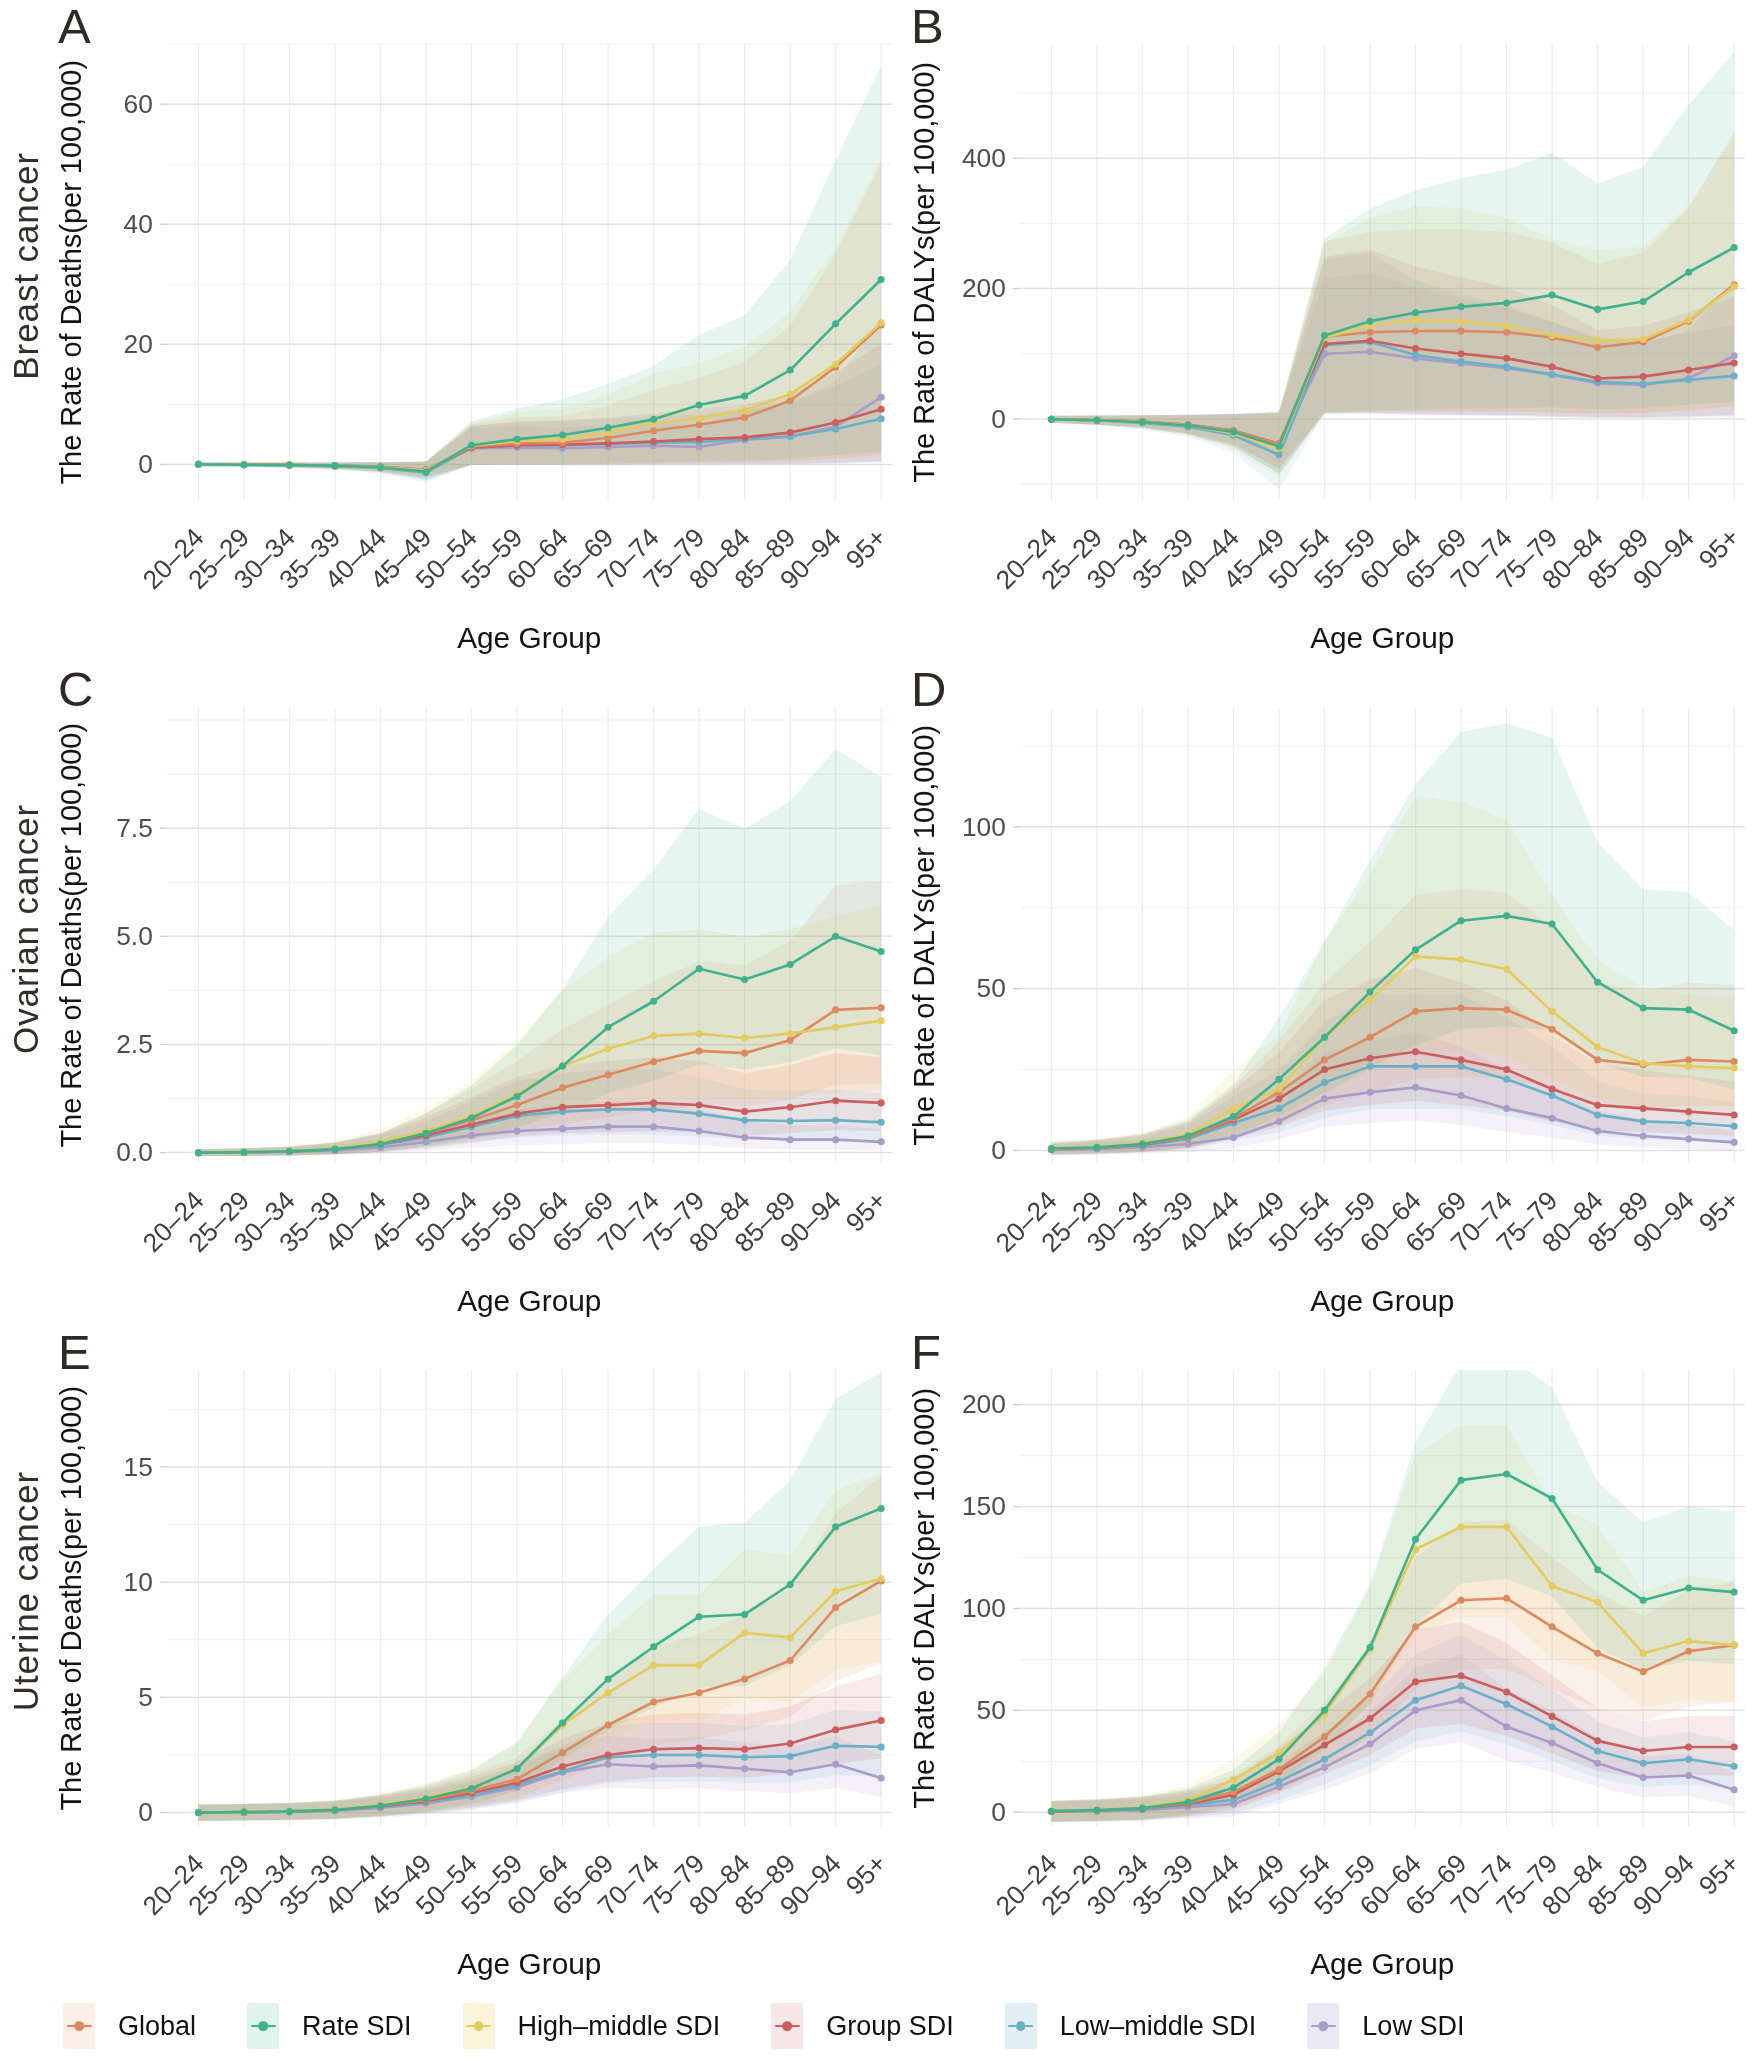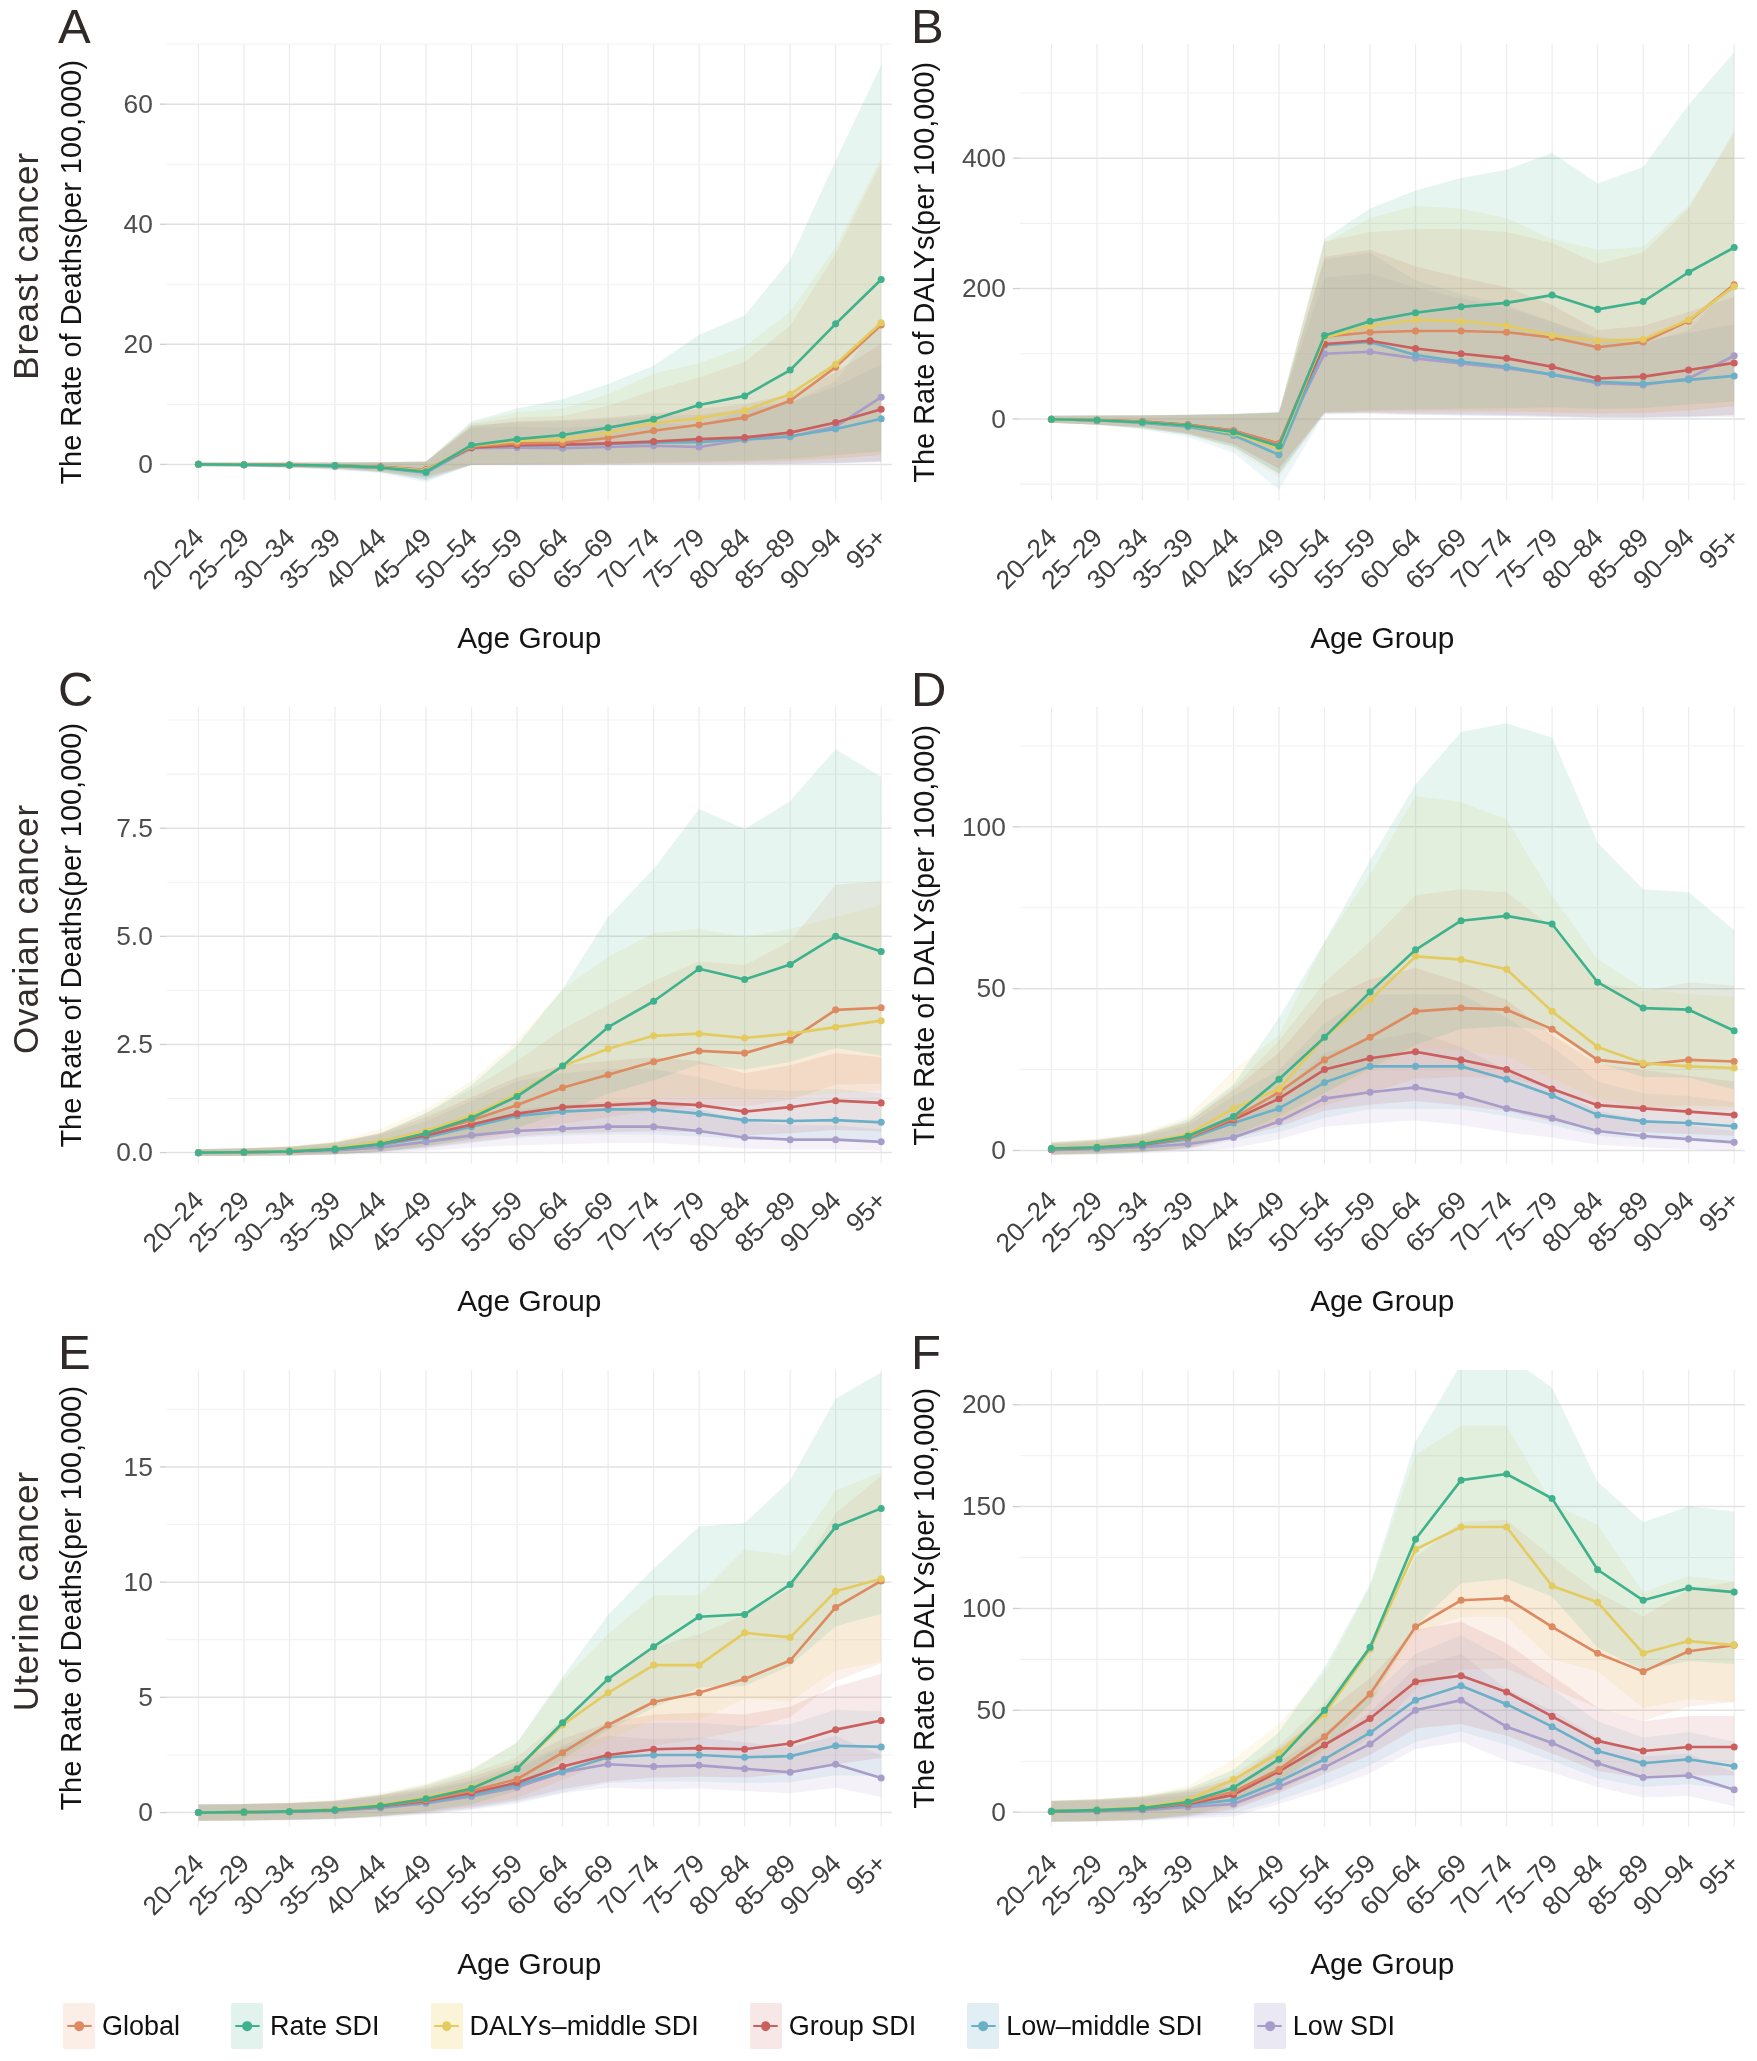--- a/index.html
+++ b/index.html
@@ -8,21 +8,21 @@
     grid-template-columns:51px 853px 853px;
     grid-template-rows:663px 663px 663px 74px;background:#fff;}
   .rowlabel-cell{display:flex;align-items:center;justify-content:center;}
   .rowlabel{writing-mode:vertical-rl;transform:rotate(180deg);
     font-size:35px;color:#332d2b;letter-spacing:0.9px;margin-bottom:132px;white-space:nowrap;}
   .panel{position:relative;}
   .letter{position:absolute;top:0px;left:7px;font-size:49px;color:#2f2a28;line-height:1.1;}
   .panel svg{position:absolute;left:0;top:0;}
   svg text{font-family:"Liberation Sans", sans-serif;}
   .legend{grid-column:1 / -1;display:flex;align-items:center;gap:51px;padding-left:63px;}
-  .legend-item{display:flex;align-items:center;gap:7px;}
+  .legend-item{display:flex;align-items:center;gap:23px;}
   .swatch{position:relative;width:32px;height:46px;border-radius:1.8px;display:inline-block;}
   .lline{position:absolute;left:3.5px;right:3.5px;top:50%;height:2.6px;margin-top:-1.3px;border-radius:1.8px;}
   .ldot{position:absolute;width:9.7px;height:9.7px;border-radius:50%;left:50%;top:50%;transform:translate(-50%,-50%);}
   .llabel{font-size:27px;color:#111;}
 </style>
 </head>
 <body>
 
 <div class="figure">
 
@@ -1200,21 +1200,21 @@
           <span class="lline" style="background: rgb(63, 178, 141);"></span>
           <span class="ldot" style="background: rgb(63, 178, 141);"></span>
         </span>
       <span class="llabel">Rate SDI</span>
     </div>
     <div class="legend-item">
       <span class="swatch" style="background: rgb(251, 244, 217);">
           <span class="lline" style="background: rgb(228, 203, 96);"></span>
           <span class="ldot" style="background: rgb(228, 203, 96);"></span>
         </span>
-      <span class="llabel">DALYs–middle SDI</span>
+      <span class="llabel">High–middle SDI</span>
     </div>
     <div class="legend-item">
       <span class="swatch" style="background: rgb(248, 231, 231);">
           <span class="lline" style="background: rgb(203, 95, 94);"></span>
           <span class="ldot" style="background: rgb(203, 95, 94);"></span>
         </span>
       <span class="llabel">Group SDI</span>
     </div>
     <div class="legend-item">
       <span class="swatch" style="background: rgb(225, 238, 244);">

